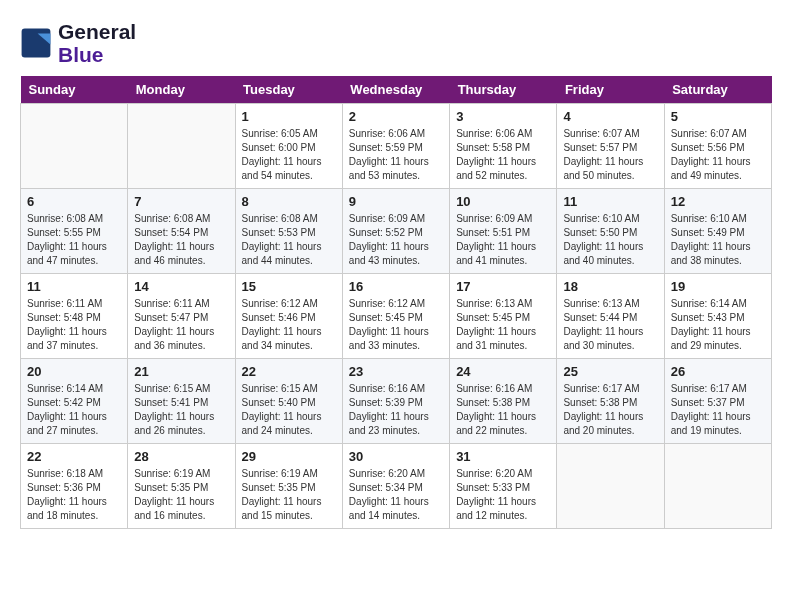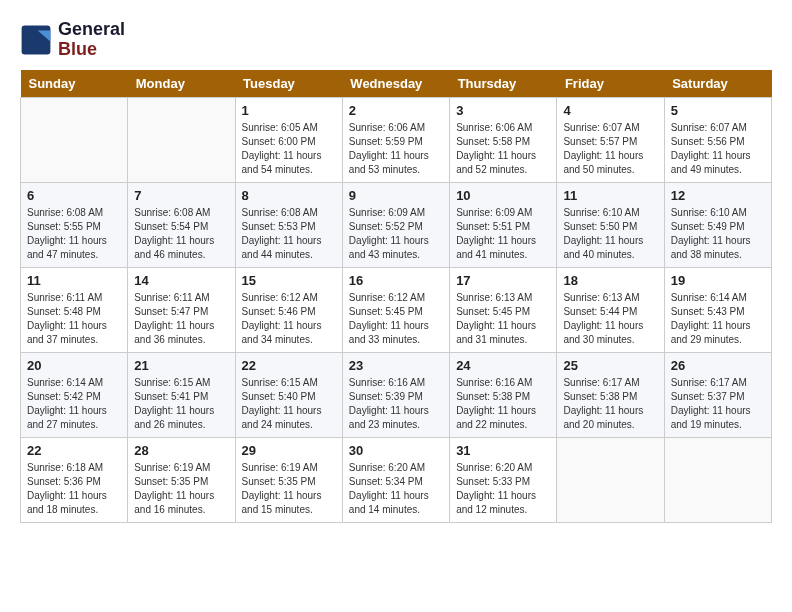--- a/index.html
+++ b/index.html
@@ -15,47 +15,47 @@
       justify-content: space-between;
       align-items: flex-start;
       margin-bottom: 10px;
     }
     .logo {
       display: flex;
       align-items: center;
       gap: 6px;
     }
     .logo-text {
-      font-size: 18px;
+      font-size: 21px;
       font-weight: bold;
       color: #1a1a2e;
       line-height: 1.1;
     }
-    .logo-text span { color: #7f1d1d; }
+    .logo-text span { color: #4c1d95; }
     .logo-icon {
       width: 32px;
       height: 32px;
     }
     .title-block { text-align: right; }
     .month-title {
       font-size: 36px;
       font-weight: bold;
       color: #1a1a2e;
     }
     .location {
       font-size: 15px;
       color: #444;
     }
     table {
       width: 100%;
       border-collapse: collapse;
       font-size: 11px;
     }
     .day-header {
-      background-color: #a16207;
+      background-color: #701a75;
       color: #fff;
       text-align: left;
       padding: 6px 8px;
       font-size: 13px;
       font-weight: bold;
     }
     td {
       border: 1px solid #ccc;
       vertical-align: top;
       padding: 5px 6px;

